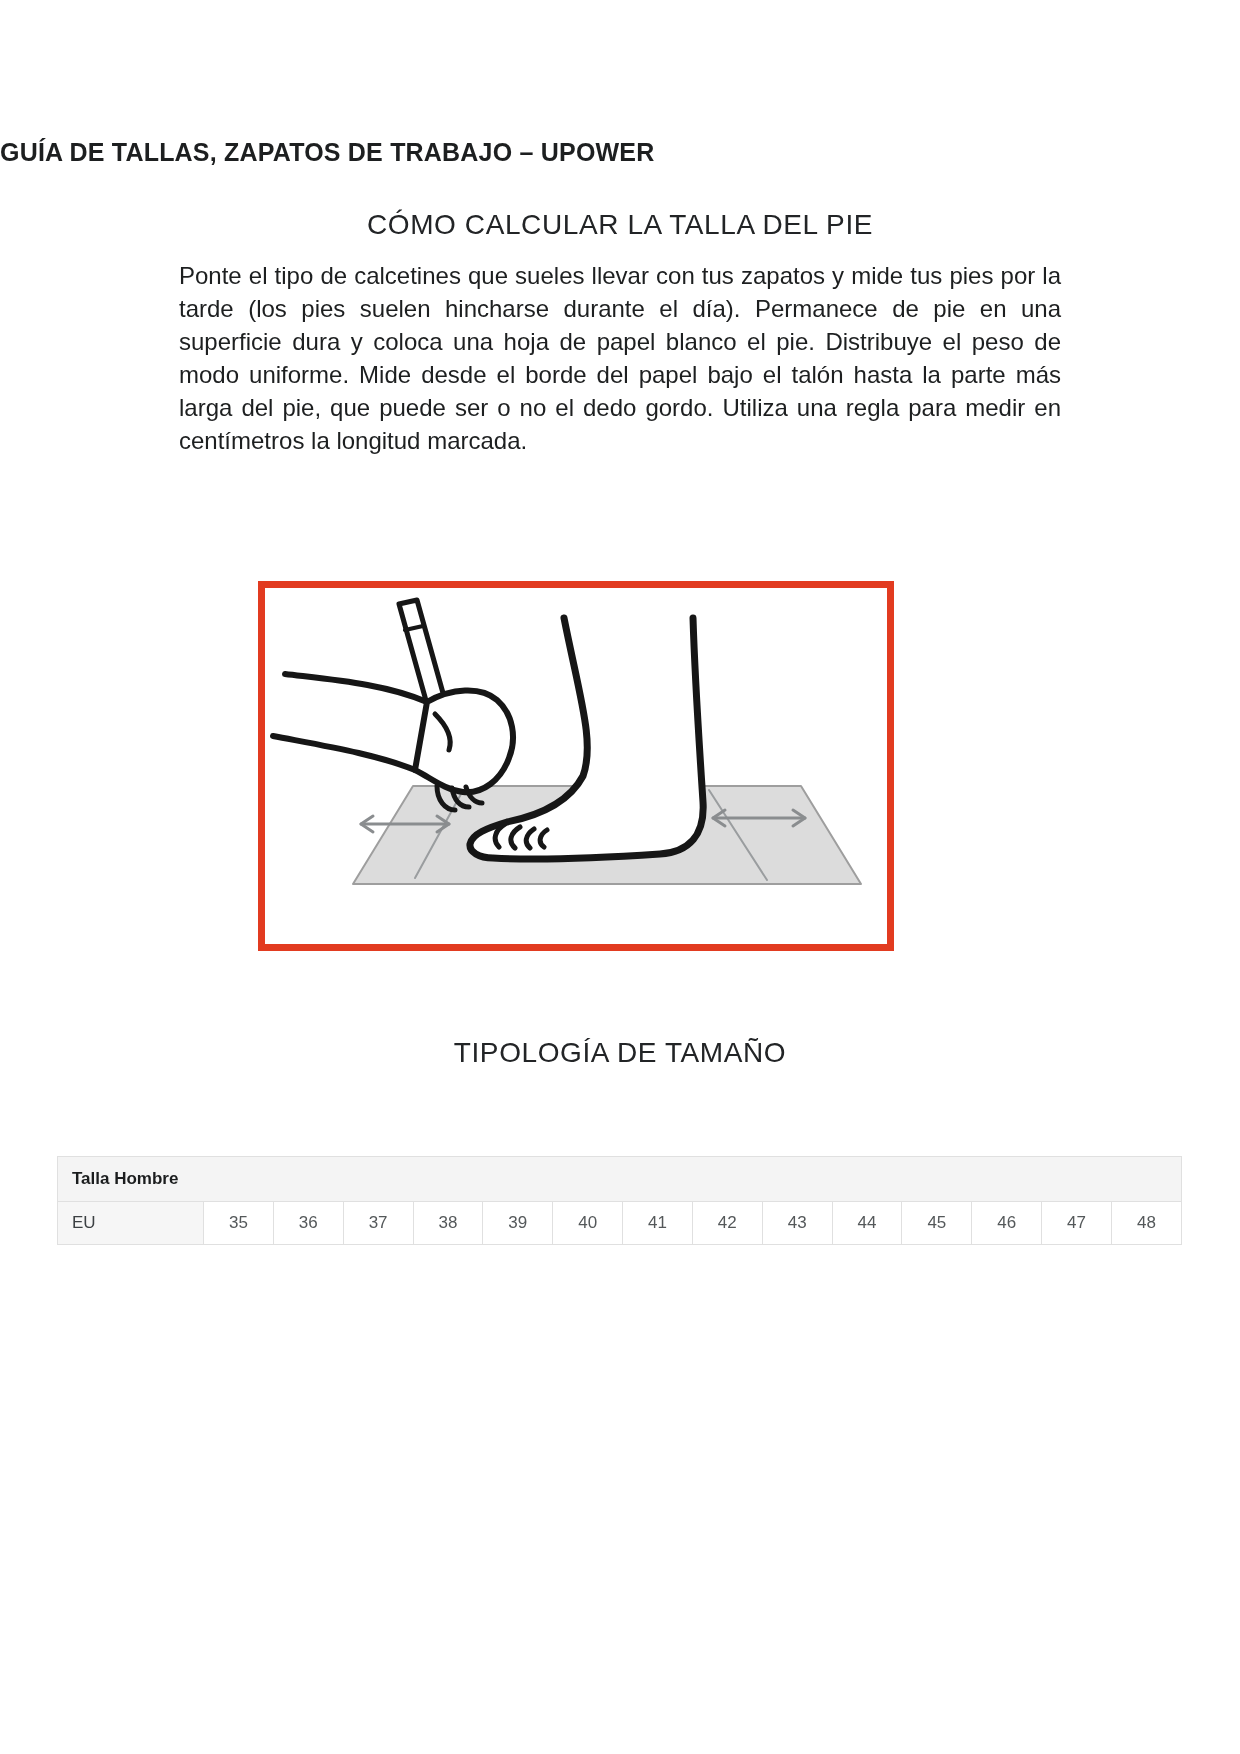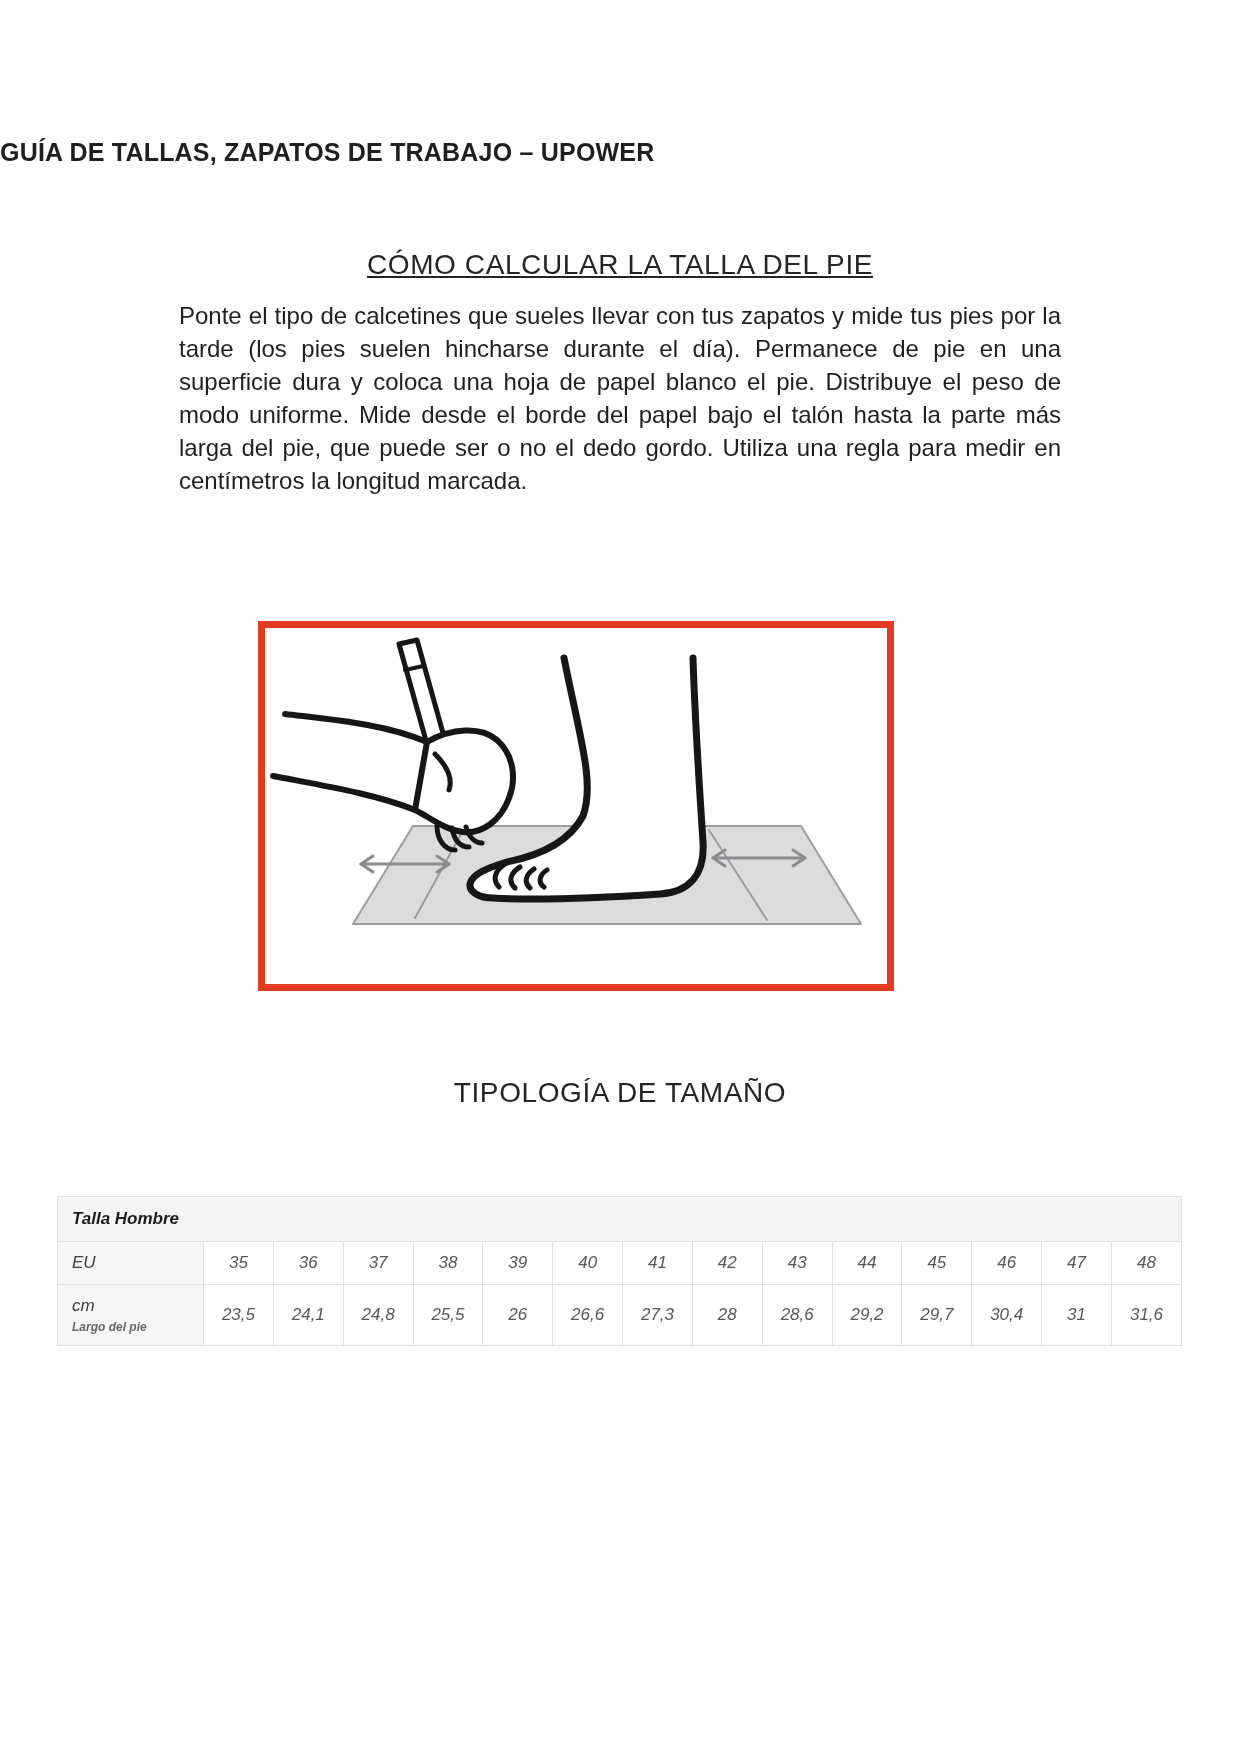--- a/index.html
+++ b/index.html
@@ -17,21 +17,21 @@
     letter-spacing:0.2px;
   }
   .section-heading{
     text-align:center;
     font-weight:400;
     font-size:28px;
     letter-spacing:0.6px;
     margin:0;
     color:#222426;
   }
-  .heading-howto{margin-top:82px;text-decoration:underline;}
+  .heading-howto{margin-top:42px;}
   .intro{
     width:882px;
     margin:18px auto 0 auto;
     font-size:24px;
     line-height:33px;
     text-align:justify;
     color:#1d1f20;
   }
   .figure-frame{
     width:622px;
@@ -42,21 +42,20 @@
     box-sizing:content-box;
   }
   .figure-frame svg{display:block;width:622px;height:356px;}
   .heading-typology{margin-top:86px;}
   table.size-table{
     border-collapse:collapse;
     table-layout:fixed;
     width:1125px;
     margin:87px 0 0 57px;
     font-size:17px;
-    font-style:italic;
   }
   table.size-table col.label-col{width:146px;}
   table.size-table th.table-title{
     background:#f4f4f4;
     border:1px solid #e0e0e0;
     text-align:left;
     padding:12px 14px;
     font-size:17px;
     font-weight:700;
     color:#1b1d1e;
@@ -178,34 +177,14 @@
         <td>40</td>
         <td>41</td>
         <td>42</td>
         <td>43</td>
         <td>44</td>
         <td>45</td>
         <td>46</td>
         <td>47</td>
         <td>48</td>
       </tr>
-      <tr>
-        <th class="row-label">
-          <div>cm</div>
-          <div class="label-sub">Largo del pie</div>
-        </th>
-        <td>23,5</td>
-        <td>24,1</td>
-        <td>24,8</td>
-        <td>25,5</td>
-        <td>26</td>
-        <td>26,6</td>
-        <td>27,3</td>
-        <td>28</td>
-        <td>28,6</td>
-        <td>29,2</td>
-        <td>29,7</td>
-        <td>30,4</td>
-        <td>31</td>
-        <td>31,6</td>
-      </tr>
     </tbody>
 </table>
 
 </body></html>

